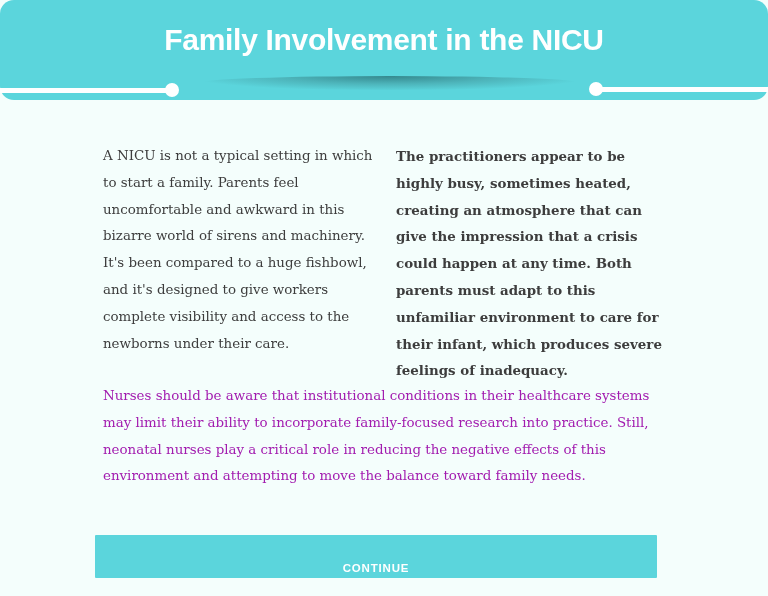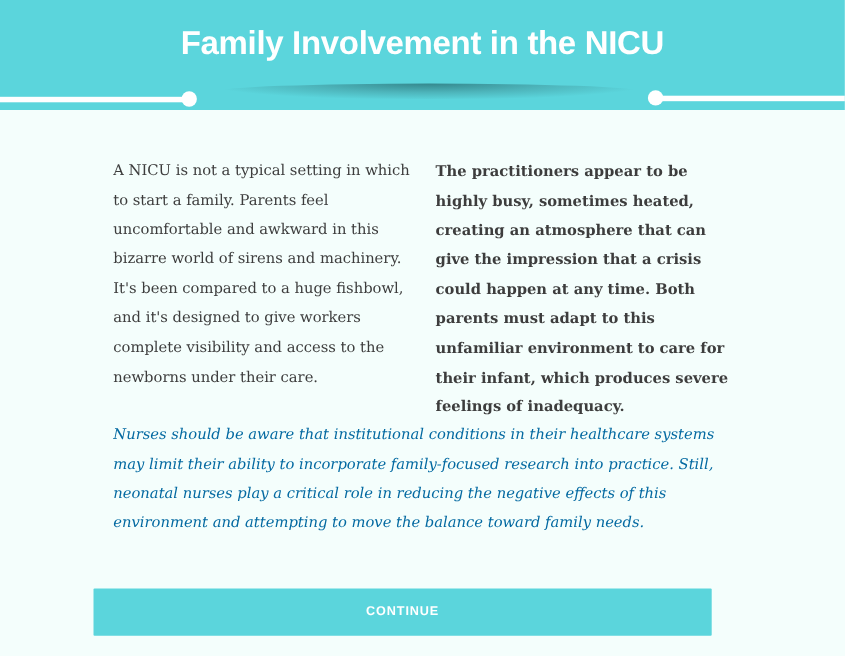--- a/index.html
+++ b/index.html
@@ -13,20 +13,21 @@
       overflow: hidden;
       position: relative;
       font-family: "DejaVu Serif", serif;
     }
     .header {
       position: absolute;
       left: 0; top: 0;
       width: 768px;
       height: 100px;
       background: #5bd5dc;
+      border-radius: 14px;
     }
     .title {
       position: absolute;
       left: 0; top: 20px;
       width: 768px;
       text-align: center;
       color: #ffffff;
       font-family: "Liberation Sans", sans-serif;
       font-weight: bold;
       font-size: 30px;
@@ -77,44 +78,43 @@
       line-height: 26.8px;
       margin-top: 20px;
     }
     .col-left { left: 103px; }
     .col-right { left: 396px; width: 278px; font-weight: bold; }
     .para-full {
       position: absolute;
       left: 103px;
       top: 383px;
       width: 565px;
-      color: #0369a1;
+      color: #a21caf;
       font-size: 13.4px;
       line-height: 26.8px;
-      font-style: italic;
     }
     p { margin: 0; }
     .continue-btn {
       position: absolute;
-      left: 85px;
+      left: 95px;
       top: 535px;
       width: 562px;
       height: 43px;
       background: #5bd5dc;
       border: none;
       border-radius: 1px;
       color: #ffffff;
       font-family: "Liberation Sans", sans-serif;
       font-weight: bold;
       font-size: 11.5px;
       letter-spacing: 0.8px;
       text-align: center;
       line-height: 43px;
       cursor: pointer;
-      padding: 0;
+      padding: 12px;
     }
   </style>
 </head>
 <body>
 
 <div class="header">
   <div class="title">Family Involvement in the NICU</div>
   <div class="shadow-bar"></div>
   <div class="line-left"></div>
   <div class="dot-left"></div>

